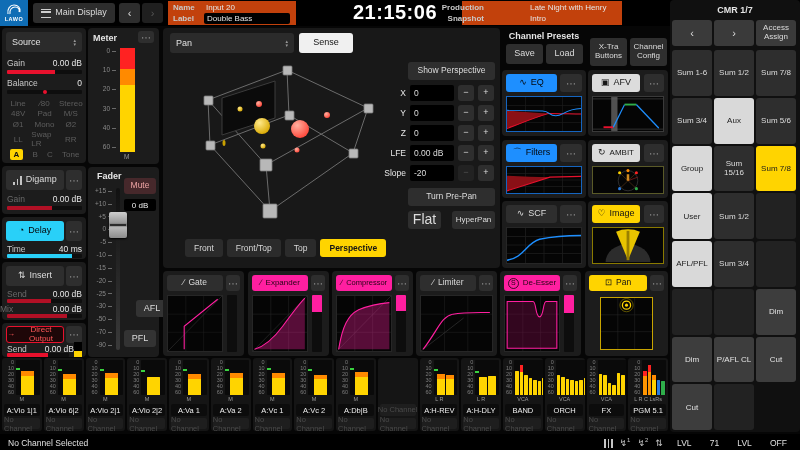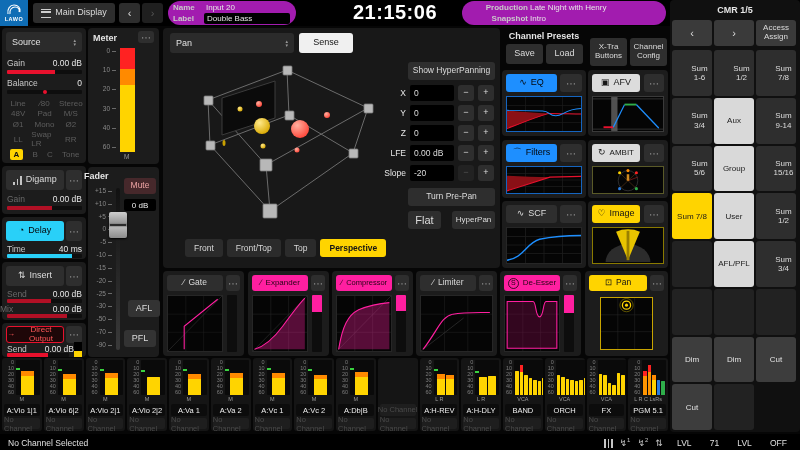--- a/index.html
+++ b/index.html
@@ -18,21 +18,21 @@
   .selbox{position:absolute;background:#2b2b2b;border-radius:3px;display:flex;align-items:center;justify-content:space-between;padding:0 6px;font-size:9px;color:#e0e0e0;box-sizing:border-box;}
   .chev{display:flex;flex-direction:column;line-height:4px;font-size:5px;color:#9a9a9a;}
   .blue{background:#1e8fff!important;color:#05070a!important;}
   .cyanb{background:#29d0f8!important;color:#05070a!important;}
   .yellowb{background:#ffd400!important;color:#141414!important;}
   .magb{background:#ff1fa0!important;color:#240414!important;}
   .lightb{background:#dcdcdc!important;color:#161616!important;}
   .title{position:absolute;font-size:9px;font-weight:bold;color:#e5e5e5;}
   .optxt{font-size:8px;color:#5d5d5d;display:flex;align-items:center;justify-content:center;}
   
-  .topcard{position:absolute;background:#a21caf;border-radius:12px;}
+  .topcard{position:absolute;background:#c2410c;border-radius:0;}
   .hamb{width:10px;height:7px;border-top:1.4px solid #cfcfcf;border-bottom:1.4px solid #cfcfcf;position:relative;}
   .hamb:after{content:"";position:absolute;left:0;right:0;top:1.8px;height:1.4px;background:#cfcfcf;}
   
   .scalecol{position:absolute;display:flex;flex-direction:column;justify-content:space-between;align-items:flex-end;}
   .scalecol span{font-size:6.5px;color:#8a8a8a;line-height:6px;}
   .scalecol span:after{content:"";display:inline-block;width:4px;height:1px;background:#6a6a6a;margin-left:2px;vertical-align:middle;}
   .fhandle{position:absolute;width:18px;height:26px;border-radius:2px;background:linear-gradient(180deg,#cfcfcf 0%,#9a9a9a 40%,#6f6f6f 50%,#b8b8b8 60%,#8b8b8b 100%);box-shadow:0 1px 2px #000;}
   .fhandle:after{content:"";position:absolute;left:1px;right:1px;top:12px;height:2px;background:#2c2c2c;}
   
   #meter-strip{position:absolute;left:2px;top:358px;width:666px;height:73px;display:flex;gap:2px;}
@@ -43,21 +43,21 @@
   .mbars{flex:1;position:relative;display:flex;align-items:flex-end;justify-content:center;gap:1px;background:#0a0a0a;border-radius:1px;padding:0 1px;box-sizing:border-box;}
   .mbar{position:relative;background:#ffd400;border-radius:0.5px;}
   .mcap{position:absolute;top:0;left:0;right:0;height:22%;}
   .mpeak{position:absolute;left:0;width:4px;height:2px;background:#39d23f;}
   .mgroup{height:8px;font-size:5.5px;color:#9b9b9b;text-align:center;line-height:8px;}
   .mname{height:13px;margin:1px 2px 0 2px;background:#0c0c0c;border-radius:2px;font-size:7.5px;color:#efefef;display:flex;align-items:center;justify-content:center;white-space:nowrap;}
   .msub{height:11px;margin:2px 2px 2px 2px;background:#1e1e1e;border-radius:2px;font-size:7.5px;color:#4a4a4a;display:flex;align-items:center;justify-content:center;}
   
   #sidebar-grid{position:absolute;left:672px;top:50px;width:124px;height:380px;display:grid;grid-template-columns:1fr 1fr 1fr;grid-auto-rows:1fr;gap:2px;}
   .scell{border-radius:3px;display:flex;align-items:center;justify-content:center;font-size:8px;text-align:center;line-height:1.15;padding:1px;}
-  .s-dark{background:#2e2e2e;color:#dedede;padding-left:16px;}
+  .s-dark{background:#2e2e2e;color:#dedede;}
   .s-mid{background:#3d3d3d;color:#e3e3e3;}
   .s-light{background:#d9d9d9;color:#1a1a1a;}
   .s-blue{background:#1874e8;color:#fff;}
   .s-yellow{background:#ffd400;color:#1a1a1a;}
   .s-empty{background:#222;}
   .tab{height:18px;display:flex;align-items:center;justify-content:center;background:#2b2b2b;border-radius:3px;font-size:8.5px;color:#d8d8d8;padding:0 9px;}
   .tab.active{background:#ffd400;color:#141414;font-weight:bold;}
   .dynmeter{position:absolute;width:10px;background:#0d0d0d;border-radius:1px;overflow:hidden;}
   .dynmeter i{position:absolute;top:0;left:0;right:0;background:#ff1fa0;display:block;}
   .circs{display:inline-flex;width:9px;height:9px;border:1px solid rgba(0,0,0,.75);border-radius:50%;font-size:7px;align-items:center;justify-content:center;color:#1a0210;}
@@ -86,21 +86,21 @@
   <div class="btn" style="left:142px;top:3px;width:21px;height:20px;background:#1f1f1f;color:#555;font-size:11px;">
       <span>›</span>
     </div>
   <div class="topcard" style="left:168px;top:1px;width:128px;height:24px;">
     <span class="lbl" style="left:5px;top:2px;font-weight:bold;font-size:8px;">Name</span>
     <span class="lbl" style="left:38px;top:2px;font-size:8px;color:#e6e6e6;">Input 20</span>
     <span class="lbl" style="left:5px;top:13px;font-weight:bold;font-size:8px;">Label</span>
     <span class="abs" style="left:36px;top:12px;width:86px;height:11px;background:#000;border-radius:2px;font-size:8px;color:#e6e6e6;padding:1px 3px 0 3px;box-sizing:border-box;">Double Bass</span>
   </div>
   <div class="abs" style="left:340px;top:1px;width:110px;text-align:center;font-size:20px;font-weight:bold;color:#fff;letter-spacing:0.5px;">21:15:06</div>
-  <div class="topcard" style="left:462px;top:1px;width:204px;height:24px;">
+  <div class="topcard" style="left:462px;top:1px;width:160px;height:24px;">
     <span class="lbl" style="right:138px;top:2px;left:auto;font-weight:bold;font-size:8px;text-align:right;">Production</span>
     <span class="lbl" style="left:68px;top:2px;font-size:8px;color:#e6e6e6;">Late Night with Henry</span>
     <span class="lbl" style="right:138px;top:13px;left:auto;font-weight:bold;font-size:8px;text-align:right;">Snapshot</span>
     <span class="lbl" style="left:68px;top:13px;font-size:8px;color:#e6e6e6;">Intro</span>
   </div>
 
   <div class="card" style="left:2px;top:28px;width:84px;height:135px;"></div>
   <div class="selbox" style="left:6px;top:32px;width:76px;height:20px;">
     <span>Source</span>
     <span class="chev">
@@ -221,21 +221,21 @@
       <span>60</span>
     </div>
   <div class="abs" style="left:120px;top:48px;width:15px;height:104px;background:#0a0a0a;">
     <span style="position:absolute;top:0;left:0;right:0;height:20%;background:#ff2222;display:block;"></span>
     <span style="position:absolute;top:20%;left:0;right:0;height:16%;background:#ff8a00;display:block;"></span>
     <span style="position:absolute;top:36%;left:0;right:0;height:64%;background:#ffd400;display:block;"></span>
   </div>
   <span class="lbl" style="left:124px;top:153px;font-size:6.5px;color:#9a9a9a;">M</span>
 
   <div class="card" style="left:88px;top:167px;width:71px;height:190px;"></div>
-  <span class="title" style="left:84px;top:171px;">Fader</span>
+  <span class="title" style="left:97px;top:171px;">Fader</span>
   <div class="scalecol" id="fader-scale" style="left:92px;top:188px;width:20px;height:160px;">
       <span>+15</span>
       <span>+10</span>
       <span>+5</span>
       <span>0</span>
       <span>-5</span>
       <span>-10</span>
       <span>-15</span>
       <span>-20</span>
       <span>-25</span>
@@ -245,21 +245,21 @@
       <span>-90</span>
     </div>
   <div class="abs" style="left:116px;top:188px;width:4px;height:162px;background:linear-gradient(180deg,#111,#3a3a3a);border-radius:2px;"></div>
   <div class="fhandle" style="left:109px;top:212px;"></div>
   <div class="btn" style="left:124px;top:178px;width:32px;height:16px;background:#46282b;color:#eda3a3;font-size:8.5px;">
       <span>Mute</span>
     </div>
   <div class="abs" style="left:124px;top:199px;width:32px;height:12px;background:#000;border-radius:2px;font-size:8px;color:#efefef;display:flex;align-items:center;justify-content:center;">
       <span>0 dB</span>
     </div>
-  <div class="btn" style="left:128px;top:300px;width:32px;height:17px;background:#333;">
+  <div class="btn" style="left:136px;top:300px;width:32px;height:17px;background:#333;">
       <span>AFL</span>
     </div>
   <div class="btn" style="left:124px;top:330px;width:32px;height:17px;background:#333;">
       <span>PFL</span>
     </div>
 
   <div class="card" style="left:163px;top:28px;width:337px;height:240px;background:#181818;"></div>
   <div class="selbox" style="left:170px;top:33px;width:124px;height:20px;">
     <span>Pan</span>
     <span class="chev">
@@ -302,21 +302,21 @@
     <circle cx="91" cy="48" r="3" fill="url(#gr)"></circle>
     <circle cx="159" cy="59" r="3" fill="url(#gr)"></circle>
     <ellipse cx="56" cy="87" rx="1.5" ry="3" fill="#c9a000"></ellipse>
     <circle cx="95" cy="90" r="2.5" fill="url(#gy)"></circle>
     <circle cx="129" cy="94" r="2.5" fill="url(#gr)"></circle>
     <circle cx="94" cy="70" r="8" fill="url(#gy)"></circle>
     <circle cx="132" cy="73" r="9" fill="url(#gr)"></circle>
   </svg>
 
   <div class="btn" style="left:408px;top:62px;width:87px;height:18px;font-size:8.5px;">
-      <span>Show HyperPanning</span>
+      <span>Show Perspective</span>
     </div>
 
   <span class="val" style="left:370px;top:88px;width:36px;">X</span>
   <div class="abs" style="left:410px;top:85px;width:44px;height:16px;background:#000;border-radius:2px;font-size:8.5px;display:flex;align-items:center;padding-left:4px;box-sizing:border-box;">
       <span>0</span>
     </div>
   <div class="btn" style="left:458px;top:85px;width:16px;height:16px;">
       <span>−</span>
     </div>
   <div class="btn" style="left:478px;top:85px;width:16px;height:16px;">
@@ -358,21 +358,21 @@
     </div>
   <div class="btn" style="left:458px;top:165px;width:16px;height:16px;background:#222;color:#555;">
       <span>−</span>
     </div>
   <div class="btn" style="left:478px;top:165px;width:16px;height:16px;">
       <span>+</span>
     </div>
   <div class="btn" style="left:408px;top:188px;width:87px;height:18px;font-size:8.5px;">
       <span>Turn Pre-Pan</span>
     </div>
-  <div class="btn" style="left:408px;top:211px;width:33px;height:18px;font-size:11px;">
+  <div class="btn" style="left:408px;top:211px;width:33px;height:18px;font-size:14px;">
       <span>Flat</span>
     </div>
   <div class="btn" style="left:452px;top:211px;width:43px;height:18px;font-size:8px;">
       <span>HyperPan</span>
     </div>
   <div class="abs" style="left:185px;top:239px;width:220px;display:flex;gap:4px;">
     <span class="tab">Front</span>
     <span class="tab">Front/Top</span>
     <span class="tab">Top</span>
     <span class="tab active">Perspective</span>
@@ -920,51 +920,51 @@
             <div class="mbar" style="height: 40%; width: 3.5px; background: rgb(47, 174, 74);"></div>
           </div>
         </div>
         <div class="mgroup">L R C LsRs</div>
         <div class="mname">PGM 5.1</div>
         <div class="msub">No Channel</div>
       </div>
     </div>
 
   <div class="abs" style="left:670px;top:0;width:130px;height:432px;background:#101010;border-radius:4px;"></div>
-  <span class="title" style="left:670px;top:5px;width:130px;text-align:center;">CMR 1/5</span>
+  <span class="title" style="left:670px;top:5px;width:130px;text-align:center;">CMR 1/7</span>
   <div class="btn" style="left:672px;top:20px;width:40px;height:26px;background:#3a3a3a;font-size:11px;">
       <span>‹</span>
     </div>
   <div class="btn" style="left:714px;top:20px;width:40px;height:26px;background:#3a3a3a;font-size:11px;">
       <span>›</span>
     </div>
   <div class="btn" style="left:756px;top:20px;width:40px;height:26px;background:#3a3a3a;font-size:8px;">
       <span style="width:36px;">Access Assign</span>
     </div>
   <div id="sidebar-grid">
       <div class="scell s-dark">Sum 1-6</div>
       <div class="scell s-dark">Sum 1/2</div>
       <div class="scell s-dark">Sum 7/8</div>
       <div class="scell s-dark">Sum 3/4</div>
       <div class="scell s-light">Aux</div>
-      <div class="scell s-dark">Sum 9-14</div>
       <div class="scell s-dark">Sum 5/6</div>
       <div class="scell s-light">Group</div>
       <div class="scell s-dark">Sum 15/16</div>
       <div class="scell s-yellow">Sum 7/8</div>
       <div class="scell s-light">User</div>
       <div class="scell s-dark">Sum 1/2</div>
       <div class="scell s-empty"></div>
       <div class="scell s-light">AFL/PFL</div>
       <div class="scell s-dark">Sum 3/4</div>
       <div class="scell s-empty"></div>
       <div class="scell s-empty"></div>
       <div class="scell s-empty"></div>
       <div class="scell s-mid">Dim</div>
       <div class="scell s-mid">Dim</div>
+      <div class="scell s-mid">P/AFL CL</div>
       <div class="scell s-mid">Cut</div>
       <div class="scell s-mid">Cut</div>
       <div class="scell s-empty"></div>
     </div>
 
   <div class="abs" style="left:0;top:434px;width:800px;height:16px;background:#000;"></div>
   <span class="lbl" style="left:8px;top:438px;font-size:8.5px;color:#e0e0e0;">No Channel Selected</span>
   <div class="abs" id="status-icons" style="left:604px;top:436px;width:62px;height:13px;display:flex;align-items:center;gap:7px;color:#c5c5c5;font-size:9px;">
     <span class="stripicon">
         <i style="height:9px;"></i>

